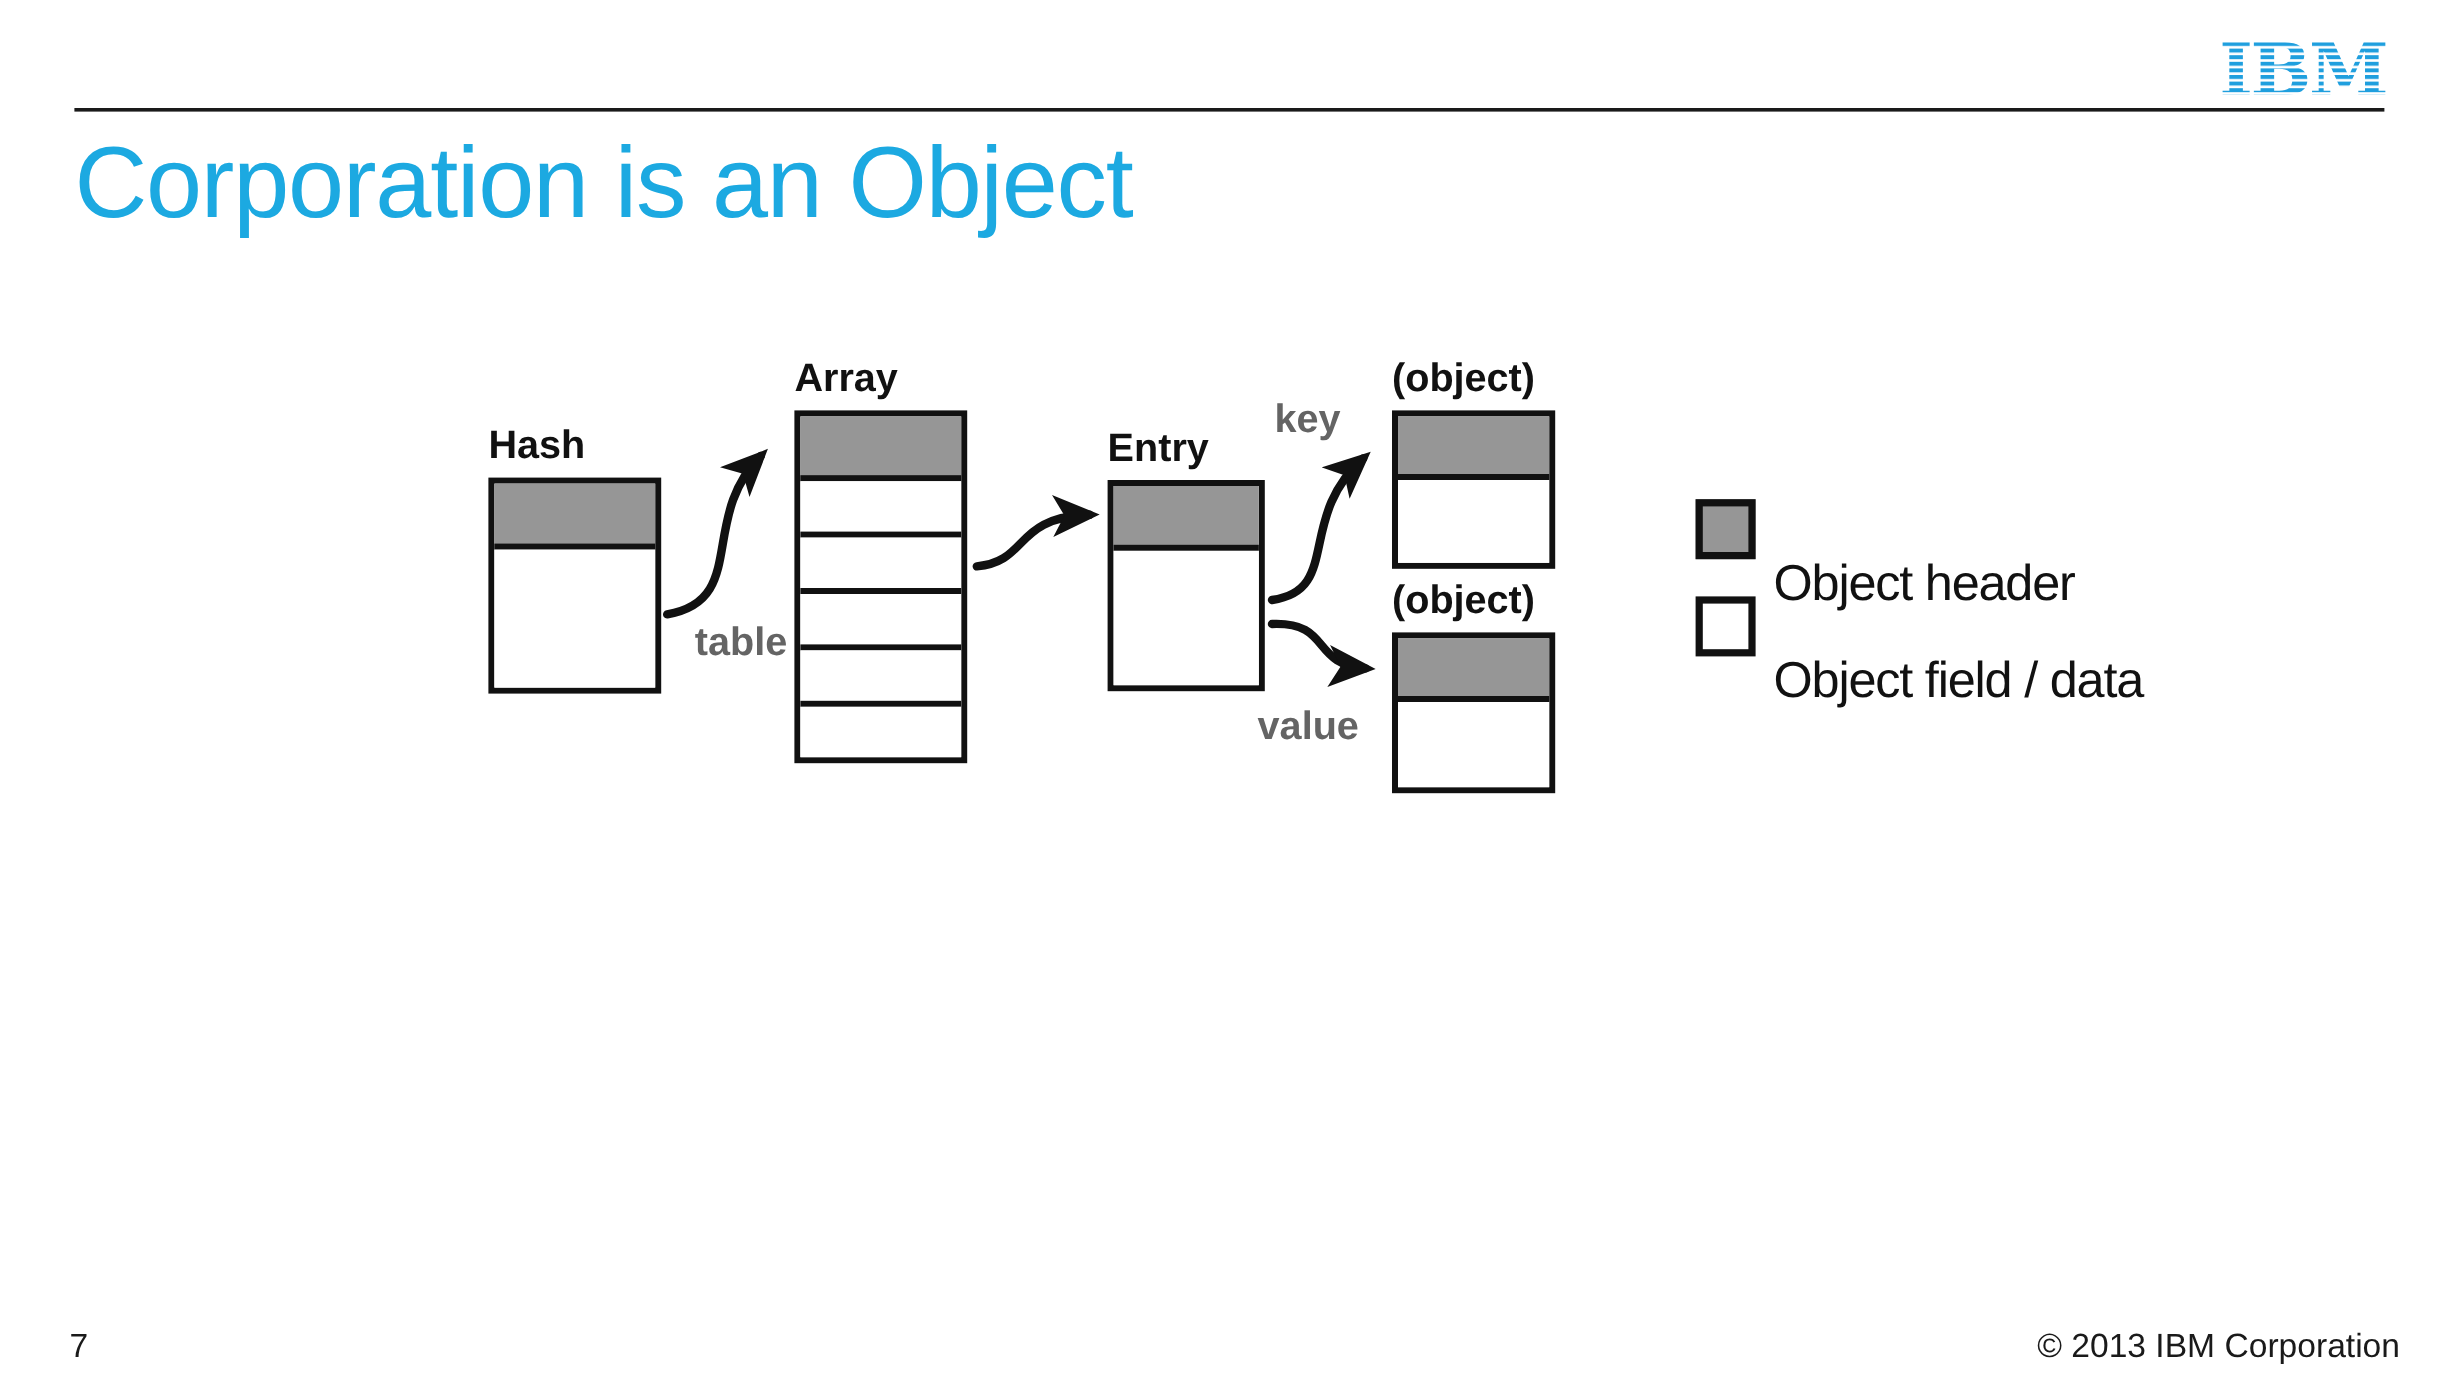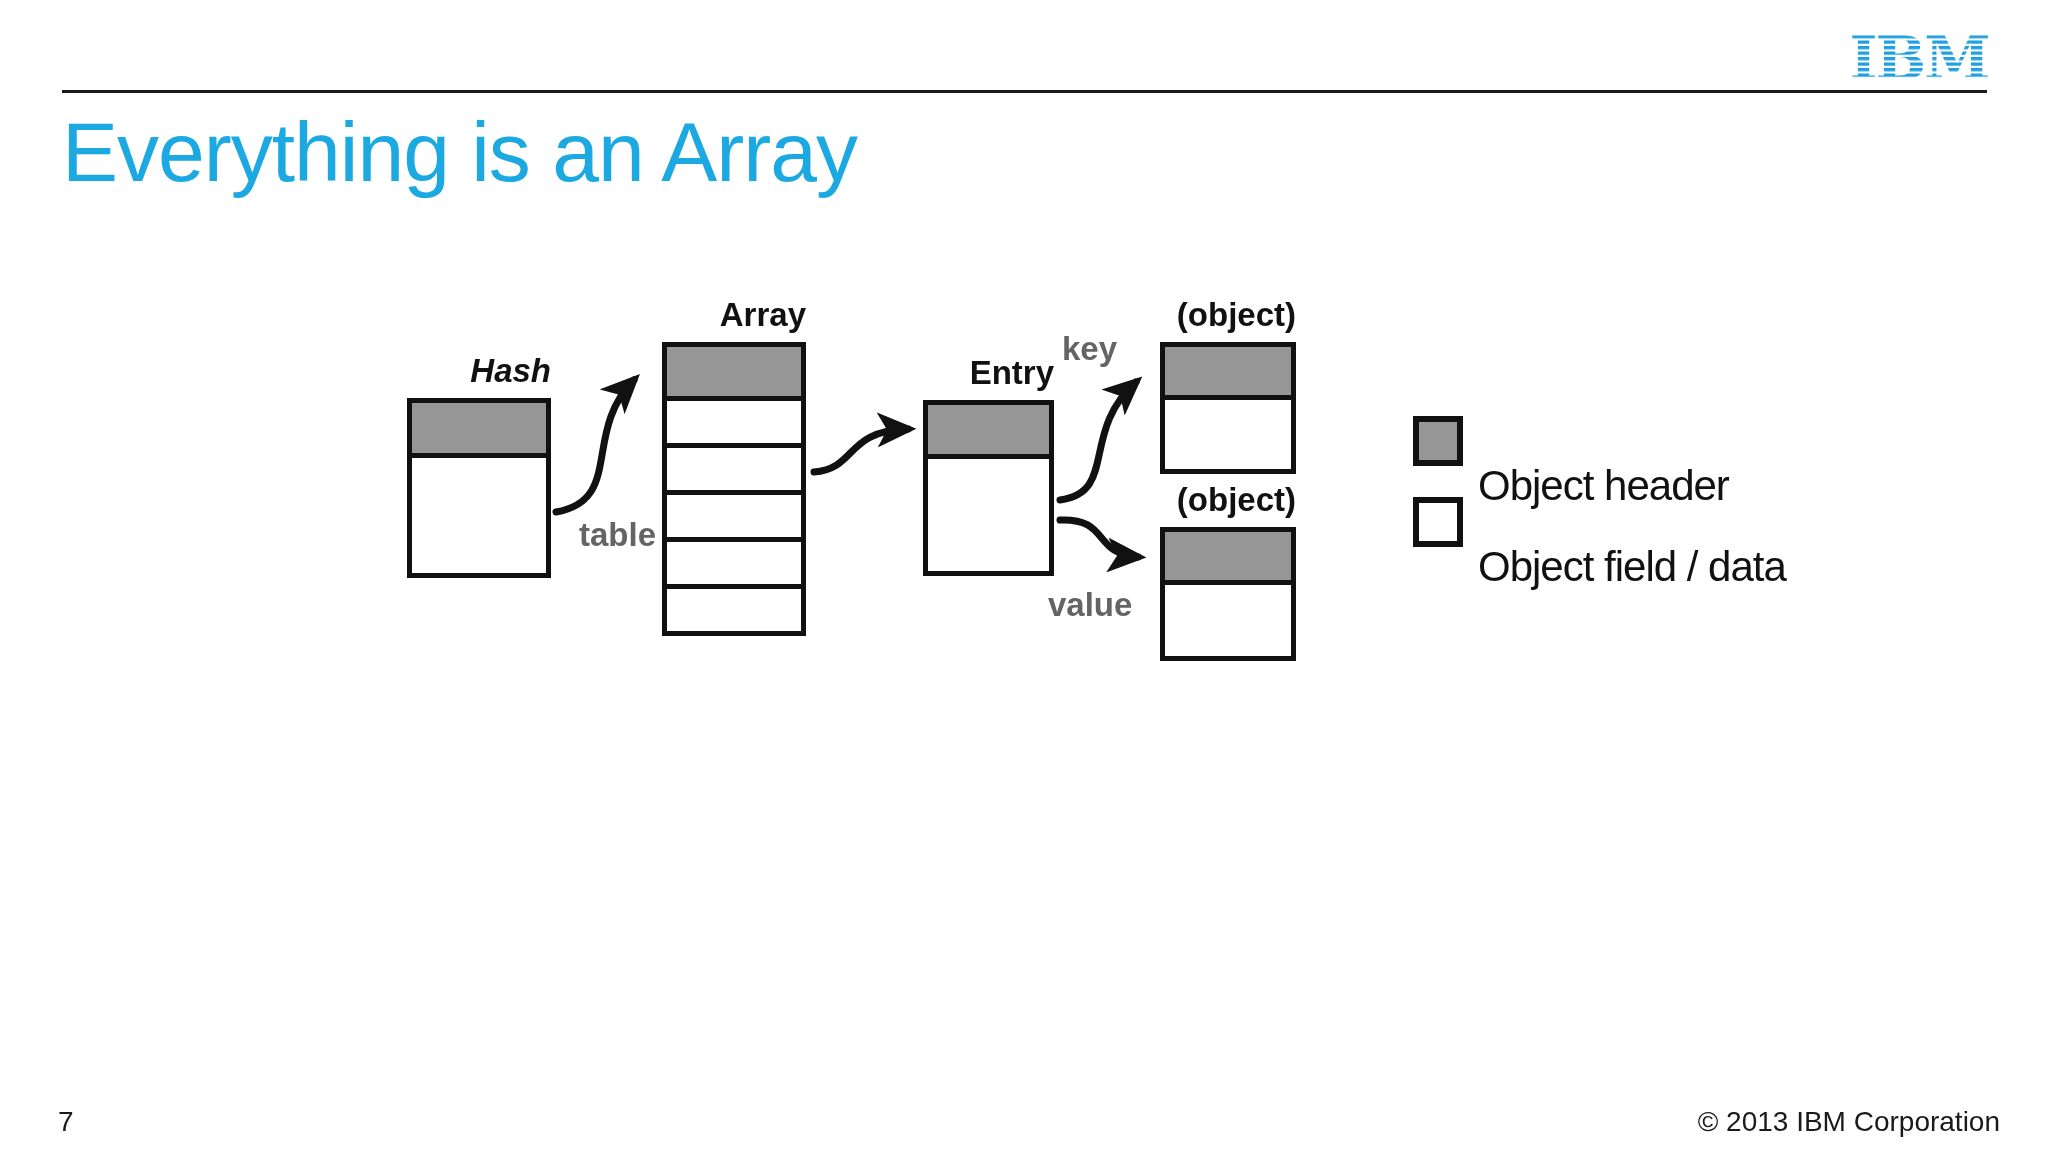--- a/index.html
+++ b/index.html
@@ -66,25 +66,25 @@
 
   .box-objval { left: 1160px; top: 527px; width: 136px; height: 134px; }
   .box-objval .hdr { height: 48px; }
 
   
   .dlabel {
     position: absolute;
     font-weight: bold;
     color: #111111;
     font-size: 33px;
-    text-align: right;
+    text-align: left;
     white-space: nowrap;
   }
   .dlabel.gray { color: #646464; }
-  .lbl-hash   { left: 407px;  top: 352px; width: 144px; font-style: italic; }
+  .lbl-hash   { left: 407px;  top: 352px; width: 144px; }
   .lbl-array  { left: 662px;  top: 296px; width: 144px; }
   .lbl-entry  { left: 923px;  top: 354px; width: 131px; }
   .lbl-objkey { left: 1160px; top: 296px; width: 136px; }
   .lbl-objval { left: 1160px; top: 481px; width: 136px; }
   .lbl-table  { left: 556px;  top: 516px; width: 100px; text-align: right; }
   .lbl-key    { left: 1062px; top: 330px; width: 70px;  text-align: left; }
   .lbl-value  { left: 1048px; top: 586px; width: 110px; text-align: left; }
 
   
   .arrows {
@@ -138,21 +138,21 @@
 
   <svg class="ibm-logo" viewBox="0 0 142 50" xmlns="http://www.w3.org/2000/svg">
     <defs>
       <pattern id="ibm-stripes" x="0" y="3" width="142" height="5.5" patternUnits="userSpaceOnUse">
         <rect x="0" y="0" width="142" height="3.3" fill="#1F9FDE"></rect>
       </pattern>
     </defs>
     <text x="71" y="47" text-anchor="middle" font-family="DejaVu Serif, serif" font-weight="bold" font-size="60" letter-spacing="-2" fill="url(#ibm-stripes)">IBM</text>
   </svg>
 
-  <h1 class="slide-title" style="margin:0;">Everything is an Array</h1>
+  <h1 class="slide-title" style="margin:0;">Corporation is an Object</h1>
 
   <svg class="arrows" viewBox="0 0 2048 1152" xmlns="http://www.w3.org/2000/svg">
     <defs>
       <marker id="ah" markerWidth="5.6" markerHeight="5" refX="4.4" refY="2.5" orient="auto" markerUnits="strokeWidth">
         <path d="M0,0 L5.6,2.5 L0,5 L1.4,2.5 z" fill="#111111"></path>
       </marker>
     </defs>
     <path d="M 556 512 C 624 500, 582 432, 634 380" fill="none" stroke="#111111" stroke-width="7" stroke-linecap="round" marker-end="url(#ah)"></path>
     <path d="M 814 472 C 858 468, 844 431, 908 429" fill="none" stroke="#111111" stroke-width="7" stroke-linecap="round" marker-end="url(#ah)"></path>
     <path d="M 1060 500 C 1118 492, 1080 432, 1136 382" fill="none" stroke="#111111" stroke-width="7" stroke-linecap="round" marker-end="url(#ah)"></path>

